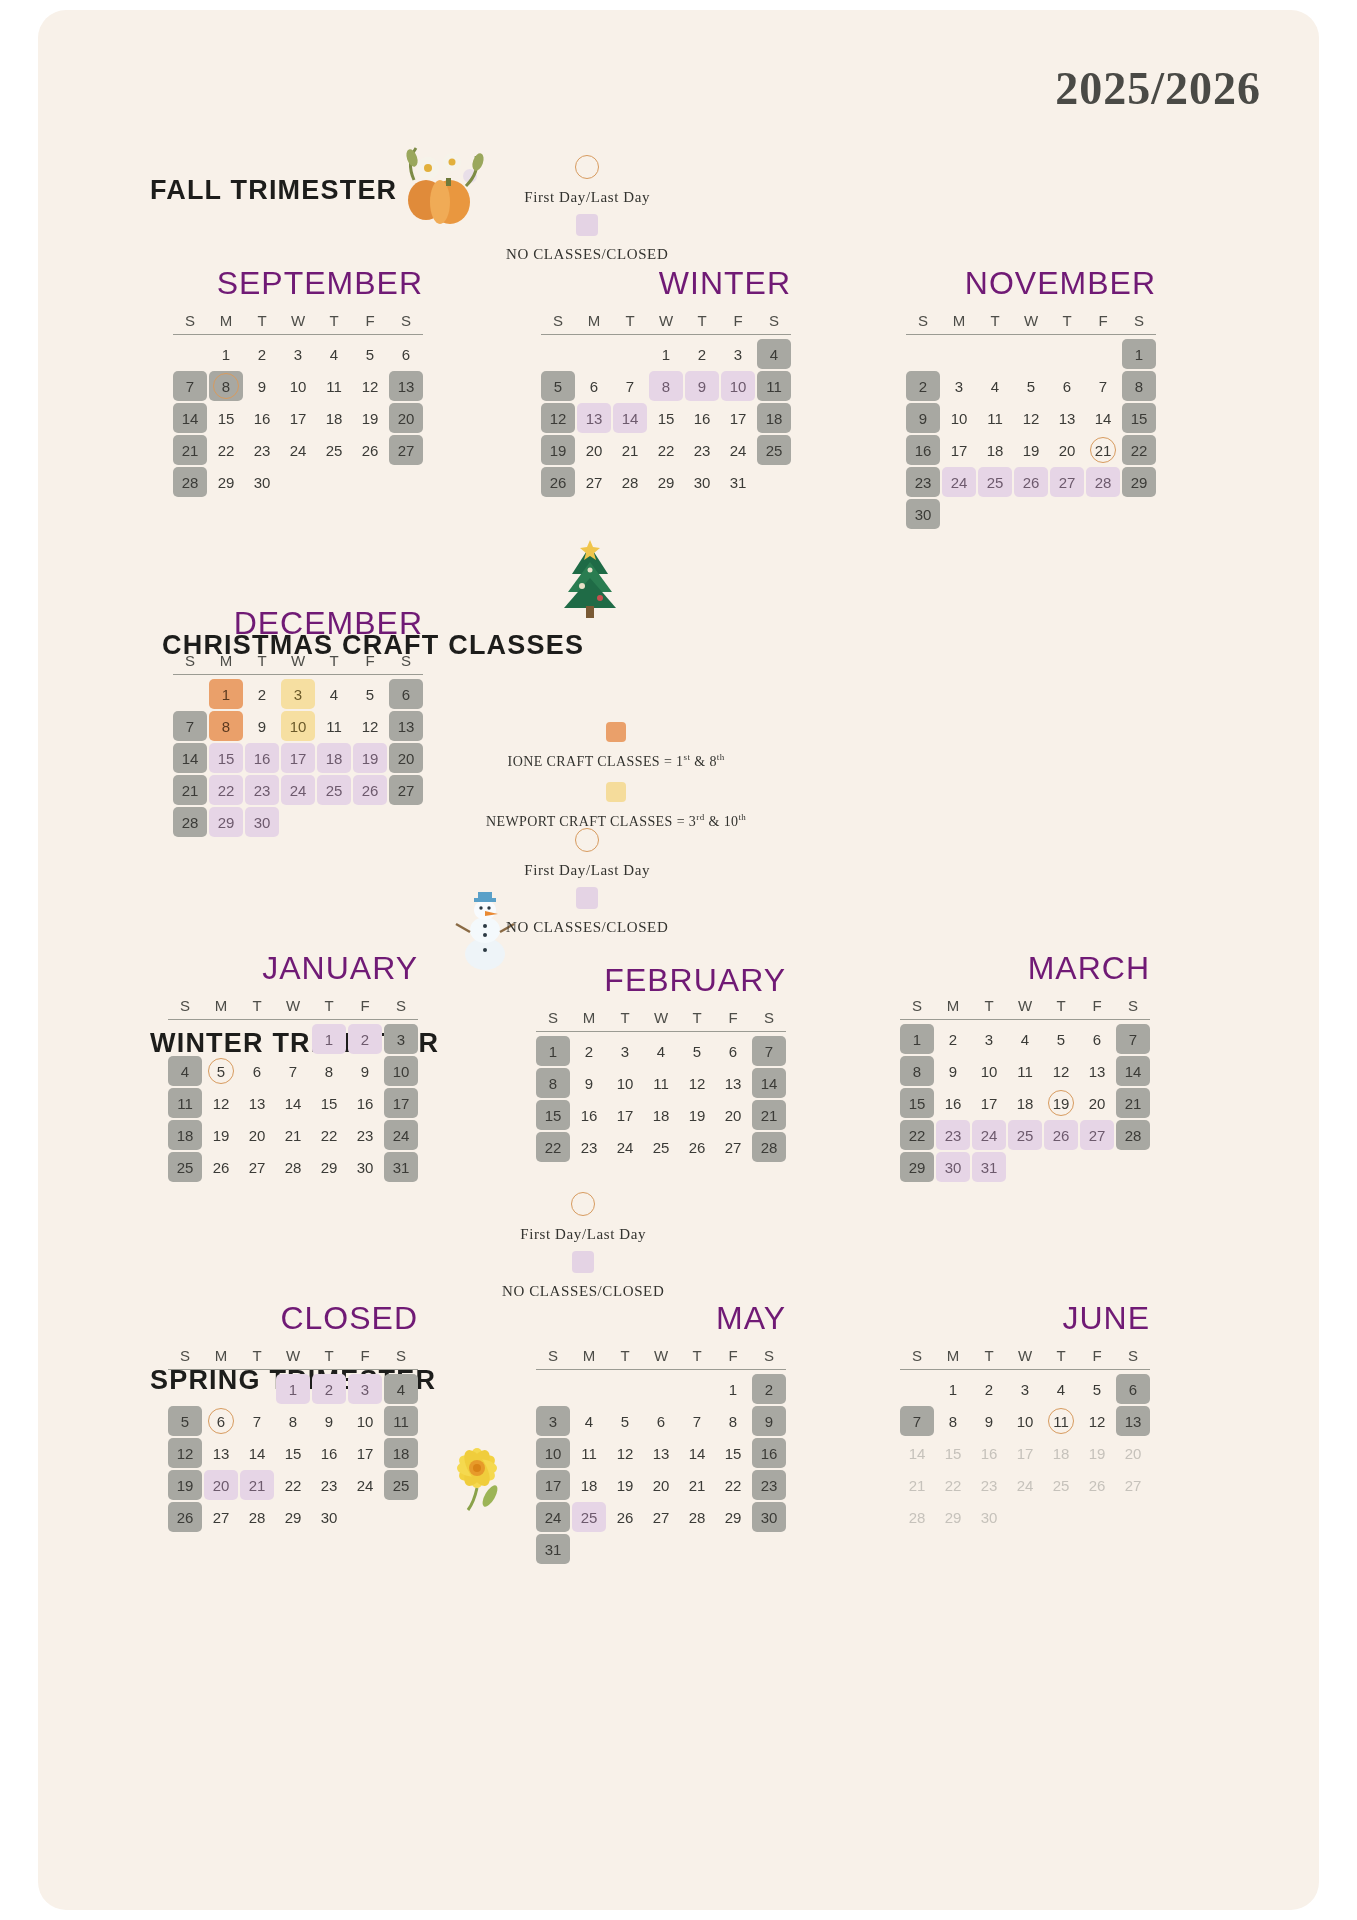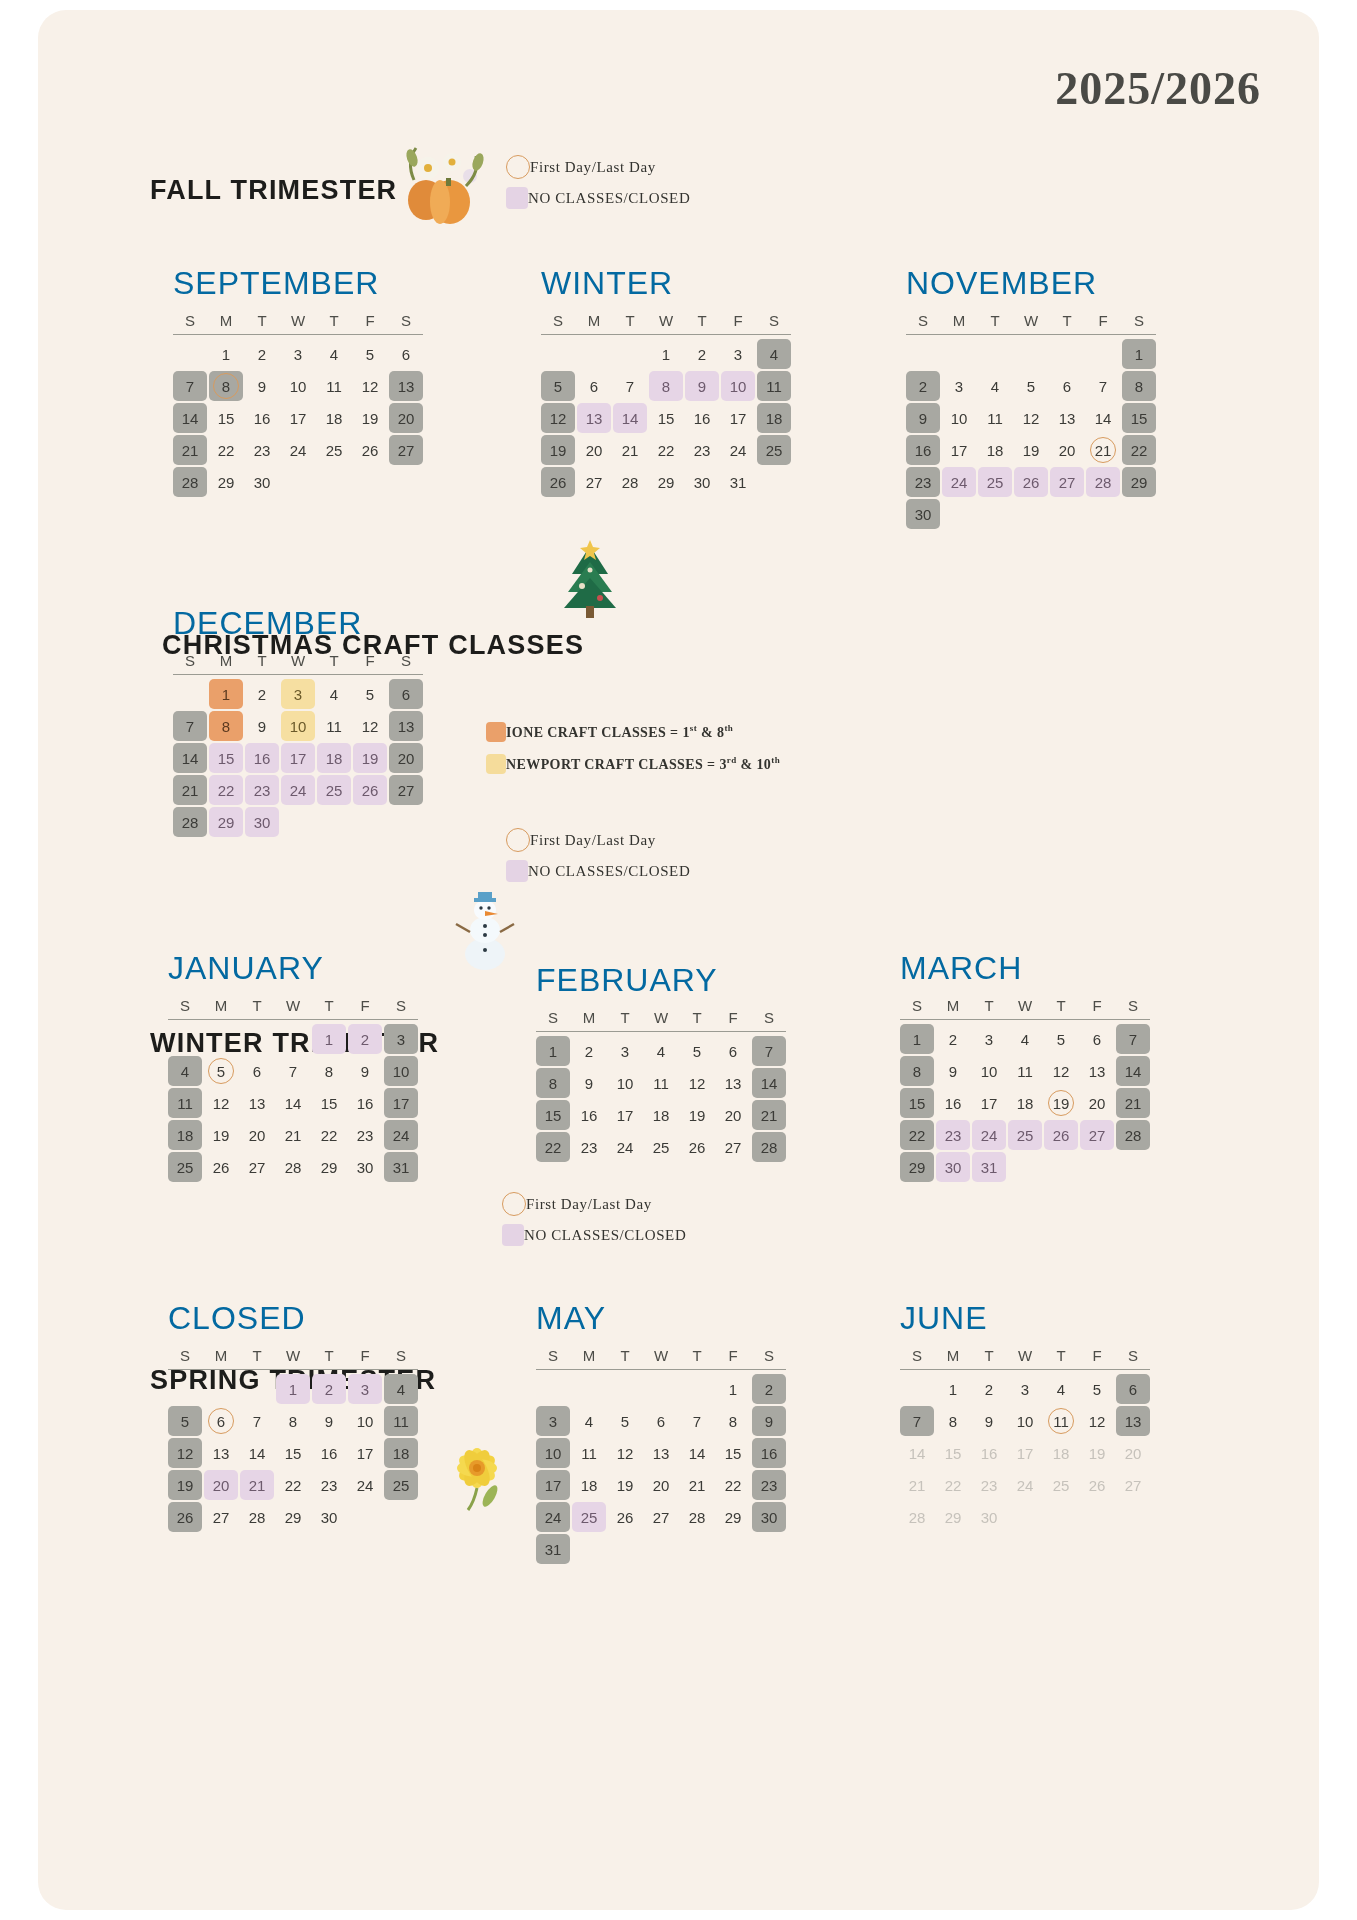--- a/index.html
+++ b/index.html
@@ -10,40 +10,40 @@
   }
   .year{
     position:absolute; right:58px; top:52px;
     font-family:"Liberation Serif",serif;
     font-size:46px; font-weight:bold; color:#4a4a46; letter-spacing:1px;
   }
   .section-title{
     font-family:"Liberation Sans",sans-serif;
     font-weight:bold; font-size:27px; letter-spacing:1.2px; color:#1d1d1b;
   }
-  .legend-row{display:flex;align-items:center;margin-bottom:8px;}
+  .legend-row{display:flex;align-items:center;gap:10px;margin-bottom:8px;flex-direction:column;}
   .legend-text{
     font-family:"Liberation Serif",serif;
     font-size:15px; color:#33332f; letter-spacing:.6px;
   }
   .sw-circle{
     width:22px;height:22px;border-radius:50%;
     border:1.4px solid #d79b5f;background:transparent;
   }
   .sw-square{
     width:22px;height:22px;border-radius:4px;background:#e4d3e4;
   }
   .sw-sq-orange{width:20px;height:20px;border-radius:4px;background:#eaa06a;}
   .sw-sq-yellow{width:20px;height:20px;border-radius:4px;background:#f5dc9b;}
 
   .month{position:absolute;}
   .month-name{
     font-family:"Liberation Sans",sans-serif;
-    font-weight:300;font-size:32px;color:#0369a1;letter-spacing:1px;
-    text-align:left;margin-bottom:10px;
+    font-weight:300;font-size:32px;color:#701a75;letter-spacing:1px;
+    text-align:right;margin-bottom:10px;
   }
   .dow{
     display:grid;grid-template-columns:repeat(7,34px);
     column-gap:2px;
     border-bottom:1px solid #9b9b93;
     padding-bottom:5px;margin-bottom:4px;
   }
   .dow span{
     text-align:center;font-size:15px;color:#4d4d48;
     font-family:"Liberation Sans",sans-serif;
@@ -60,21 +60,21 @@
   .o{background:#eaa06a;color:#5c3a20;}
   .y{background:#f6dfa1;color:#6b5a2a;}
   .faded{color:#c6c2bb;}
   .ring::after{
     content:"";position:absolute;left:50%;top:50%;
     transform:translate(-50%,-50%);
     width:24px;height:24px;border-radius:50%;
     border:1.4px solid #d79b5f;
   }
   .dec-legend{position:absolute;left:448px;top:712px;}
-  .dec-legend .legend-row{margin-bottom:12px;font-weight:bold;}
+  .dec-legend .legend-row{margin-bottom:12px;}
   .dec-legend .legend-text{font-size:14px;letter-spacing:.4px;}
   sup{font-size:9px;}
 
   
   .art{position:absolute;}
   .pumpkin{left:356px;top:118px;width:100px;height:100px;}
   .tree{left:512px;top:530px;width:80px;height:80px;}
   .snowman{left:412px;top:882px;width:70px;height:80px;}
   .flower{left:400px;top:1424px;width:78px;height:78px;}
 </style>

